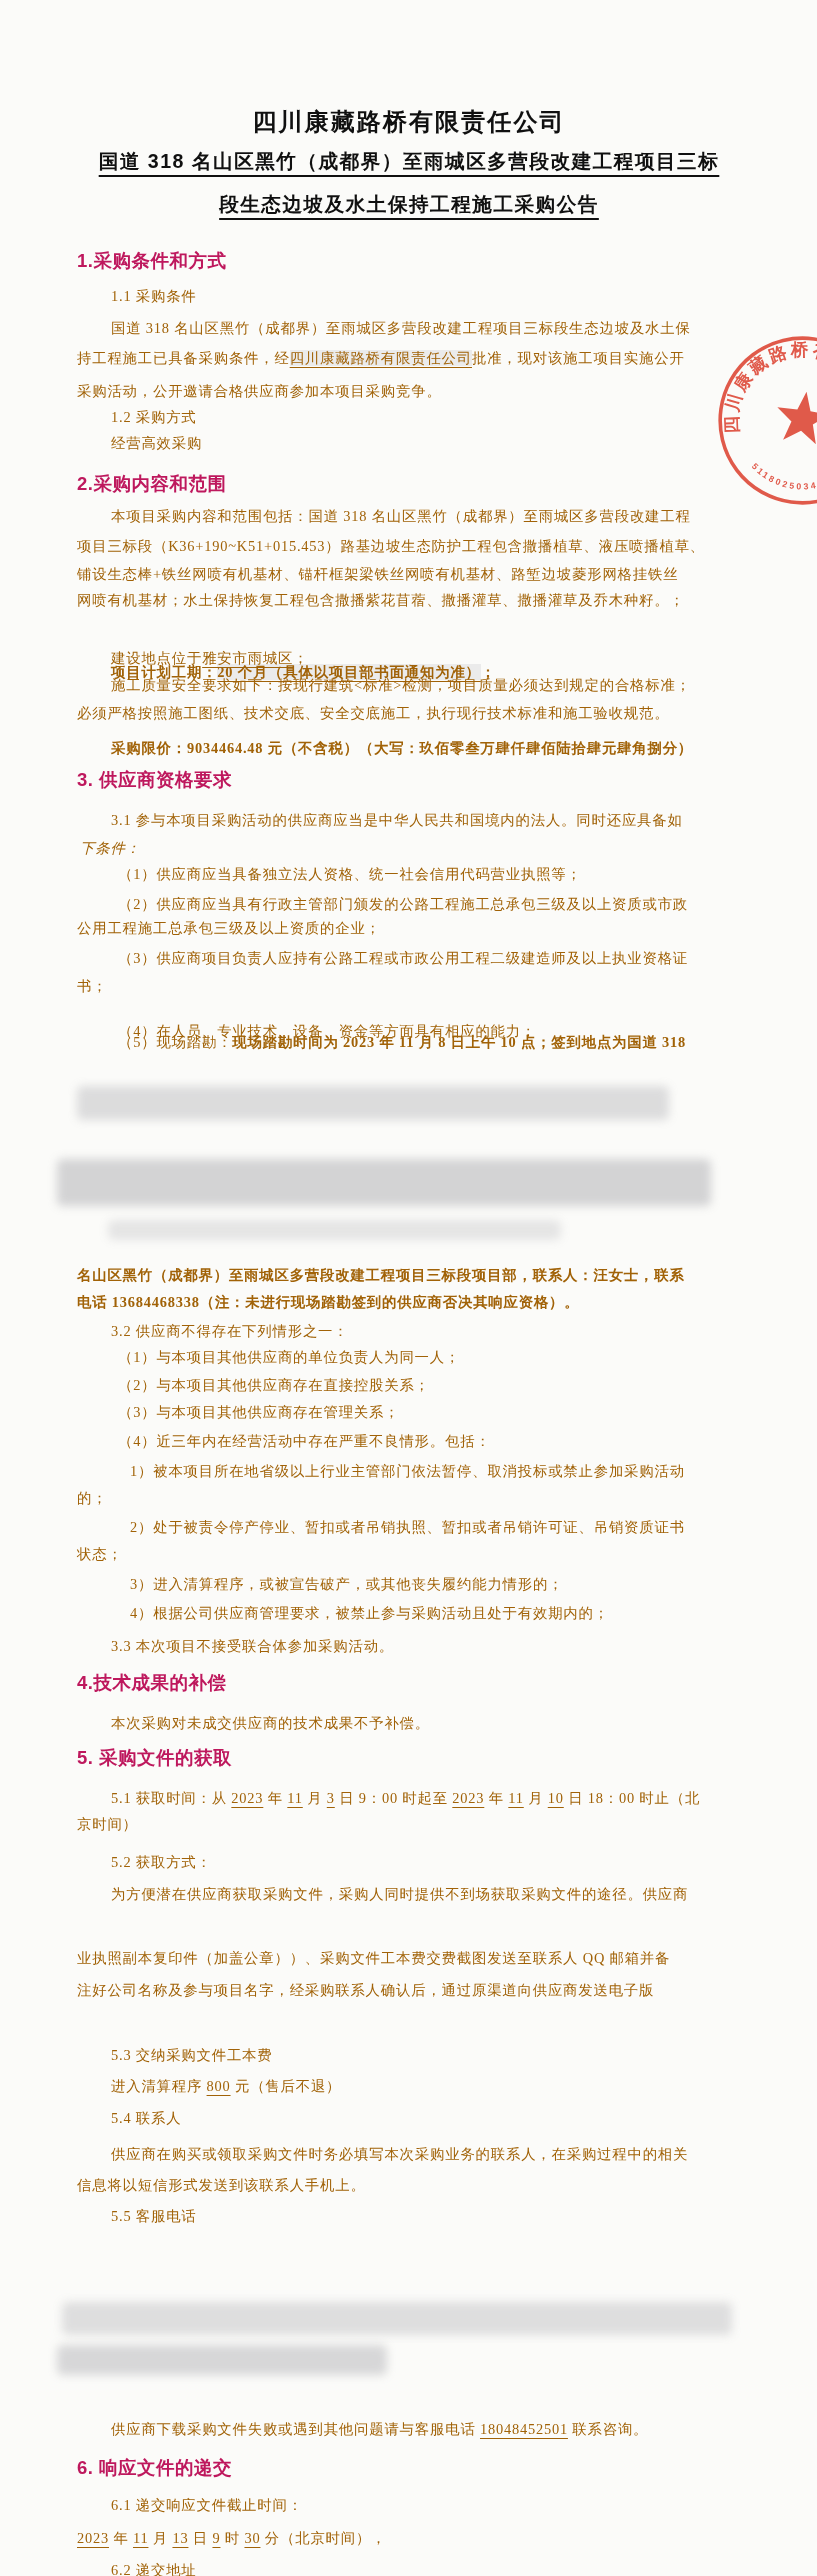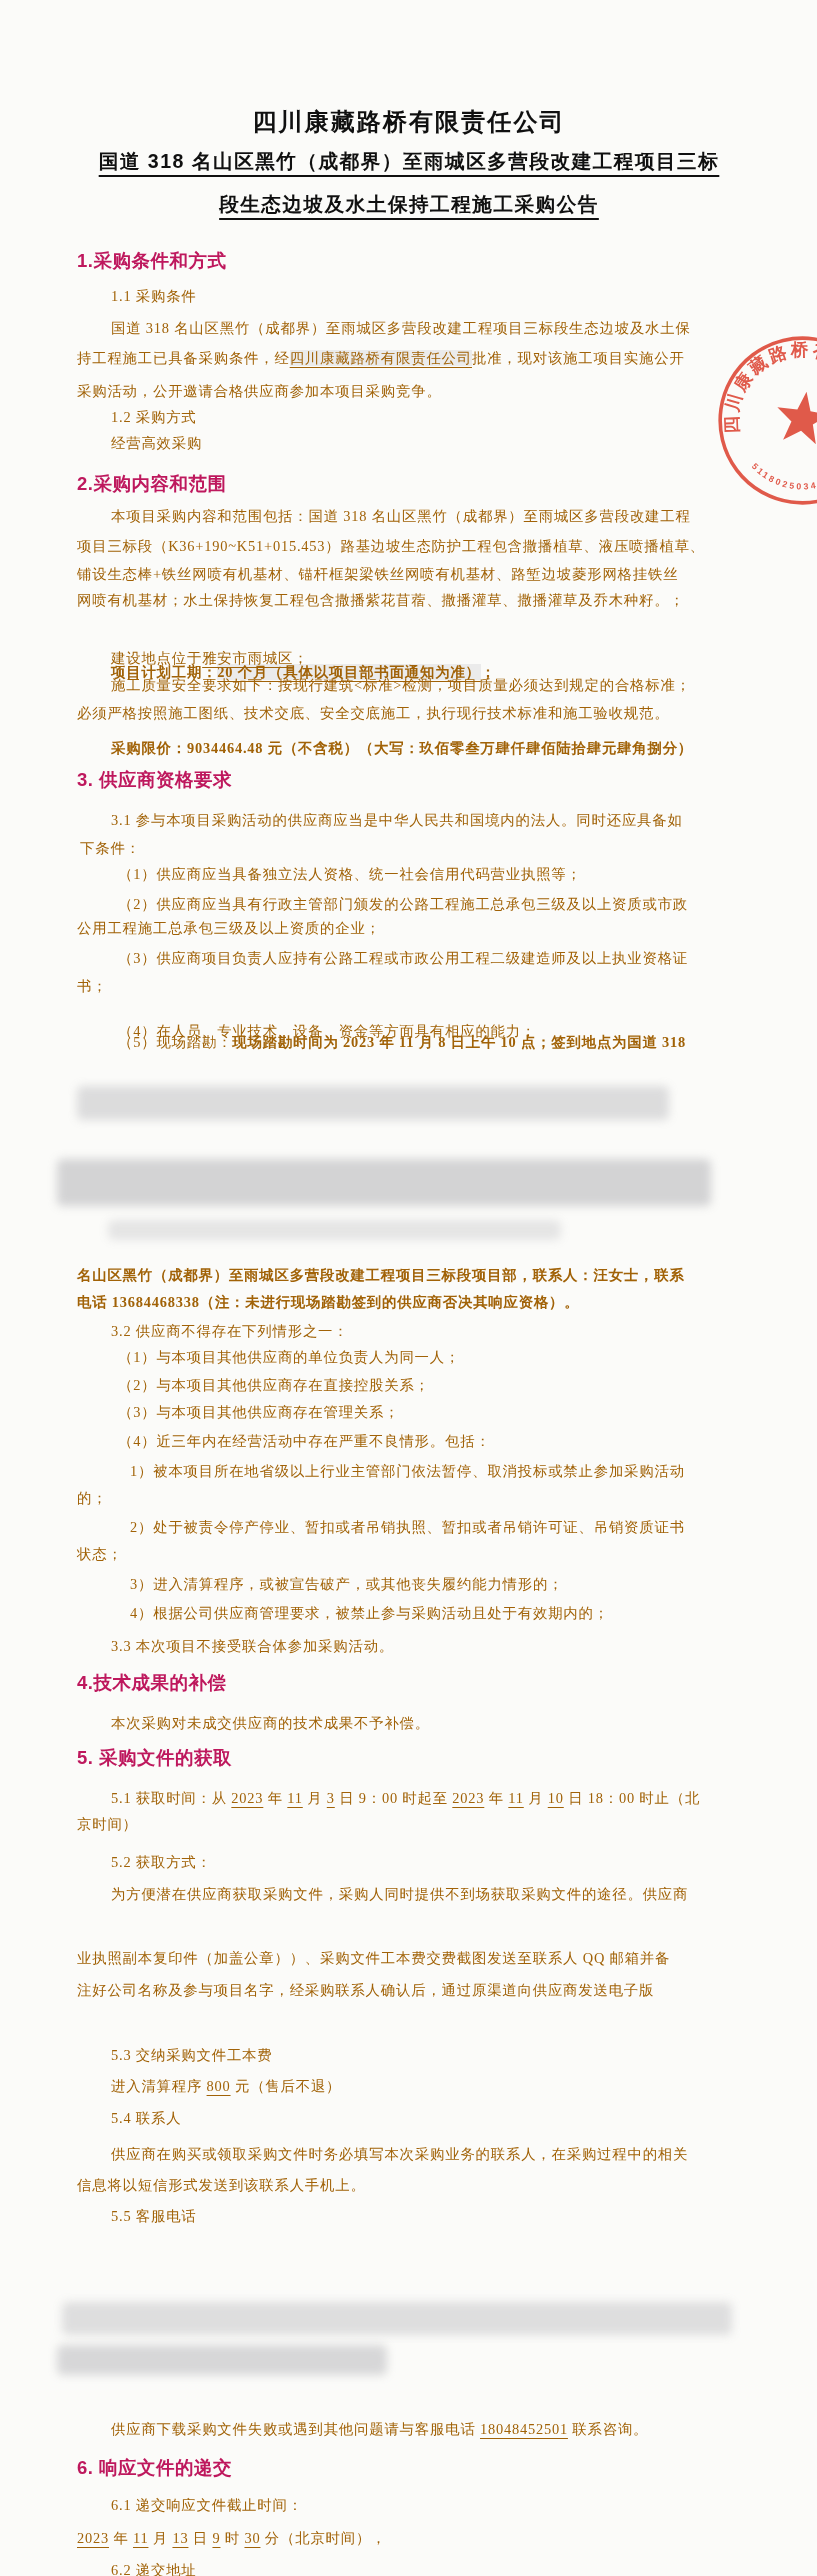--- a/index.html
+++ b/index.html
@@ -51,21 +51,21 @@
   </div>
   <div class="ln" style="top:646px;left:111px;">
     <span>建设地点位于</span><span class="u">雅安市雨城区</span><span>；</span>
   </div>
   <div class="ln" style="top:673px;left:111px;">施工质量安全要求如下：按现行建筑&lt;标准&gt;检测，项目质量必须达到规定的合格标准；</div>
   <div class="ln" style="top:701px;left:77px;">必须严格按照施工图纸、技术交底、安全交底施工，执行现行技术标准和施工验收规范。</div>
   <div class="ln b" style="top:736px;left:111px;">采购限价：9034464.48 元（不含税）（大写：玖佰零叁万肆仟肆佰陆拾肆元肆角捌分）</div>
 
   <div class="hd" style="top:766px;left:77px;">3. 供应商资格要求</div>
   <div class="ln" style="top:808px;left:111px;">3.1 参与本项目采购活动的供应商应当是中华人民共和国境内的法人。同时还应具备如</div>
-  <div class="ln" style="top:836px;left:80px;">下条件：</div>
+  <div class="ln" style="top:836px;left:80px;font-style:italic;">下条件：</div>
   <div class="ln" style="top:862px;left:118px;">（1）供应商应当具备独立法人资格、统一社会信用代码营业执照等；</div>
   <div class="ln" style="top:892px;left:118px;">（2）供应商应当具有行政主管部门颁发的公路工程施工总承包三级及以上资质或市政</div>
   <div class="ln" style="top:916px;left:77px;">公用工程施工总承包三级及以上资质的企业；</div>
   <div class="ln" style="top:946px;left:118px;">（3）供应商项目负责人应持有公路工程或市政公用工程二级建造师及以上执业资格证</div>
   <div class="ln" style="top:974px;left:77px;">书；</div>
   <div class="ln" style="top:1003px;left:118px;margin-top:16px;">（4）在人员、专业技术、设备、资金等方面具有相应的能力；</div>
   <div class="ln" style="top:1030px;left:118px;">
     <span>（5）现场踏勘：</span><span class="b">现场踏勘时间为 2023 年 11 月 8 日上午 10 点；签到地点为国道 318</span>
   </div>
 

